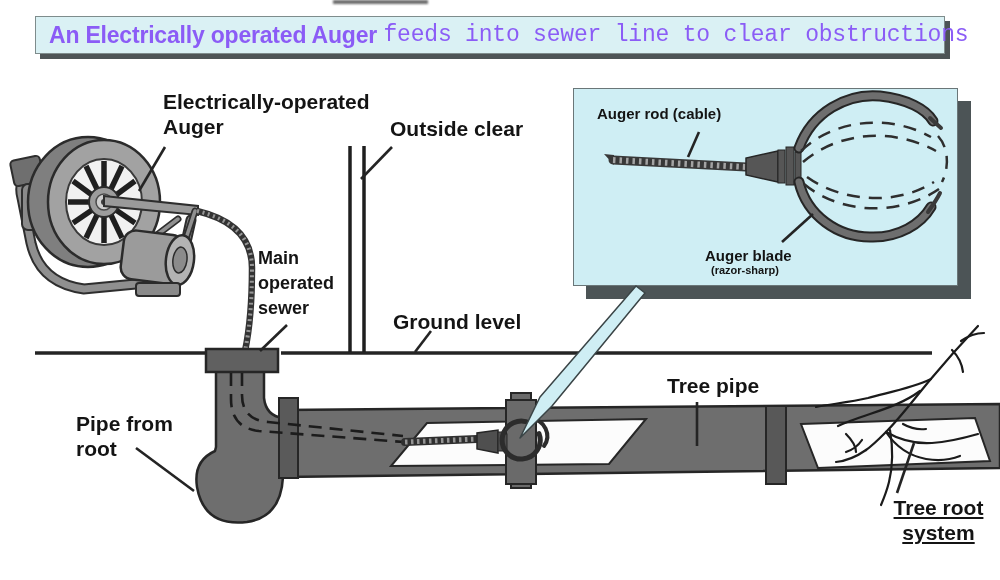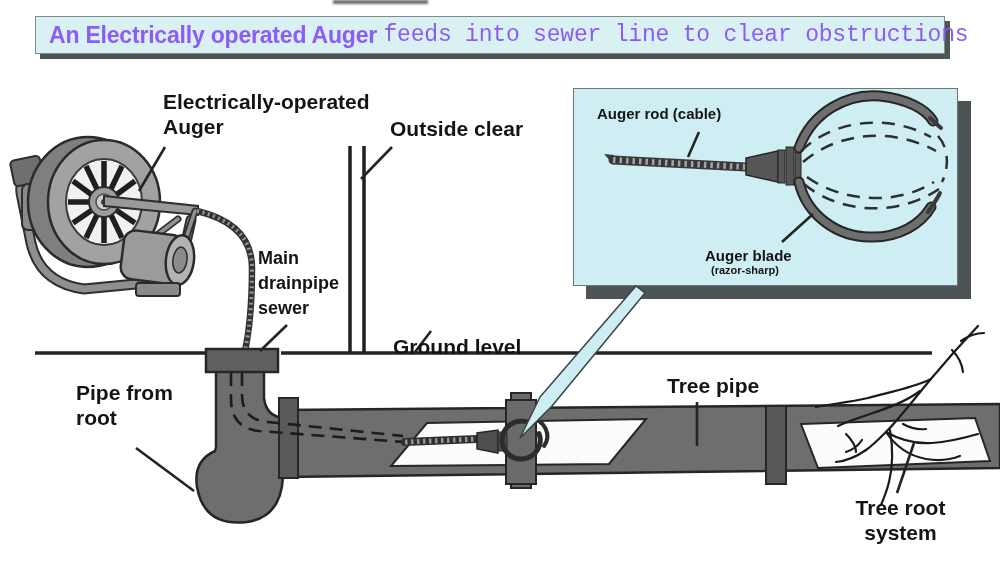--- a/index.html
+++ b/index.html
@@ -169,34 +169,34 @@
 
   <div class="lbl s21" style="left:139px;top:89px;margin-left:24px;">
     <div>Electrically-operated</div>
     <div>Auger</div>
   </div>
 
   <div class="lbl s21" style="left:390px;top:116px;">Outside clear</div>
 
   <div class="lbl s18" style="left:258px;top:246px;">
     <div>Main</div>
-    <div>drainpipe</div>
+    <div>operated</div>
     <div>sewer</div>
   </div>
 
-  <div class="lbl s21" style="left:393px;top:309px;margin-top:25px;">Ground level</div>
-
-  <div class="lbl s21" style="left:76px;top:380px;">
+  <div class="lbl s21" style="left:393px;top:309px;">Ground level</div>
+
+  <div class="lbl s21" style="left:76px;top:411px;">
     <div>Pipe from</div>
     <div>root</div>
   </div>
 
   <div class="lbl s21" style="left:667px;top:373px;">Tree pipe</div>
 
-  <div class="lbl s21 ctr" style="left:838px;top:495px;width:125px;">
+  <div class="lbl s21 ctr" style="left:876px;top:495px;width:125px;text-decoration:underline;">
     <div>Tree root</div>
     <div>system</div>
   </div>
 
   <div class="lbl s22" style="left:597px;top:105px;">Auger rod (cable)</div>
 
   <div class="lbl s22" style="left:705px;top:239px;margin-top:8px;">Auger blade</div>
 
   <div class="lbl s16" style="left:711px;top:264px;">(razor-sharp)</div>
 

